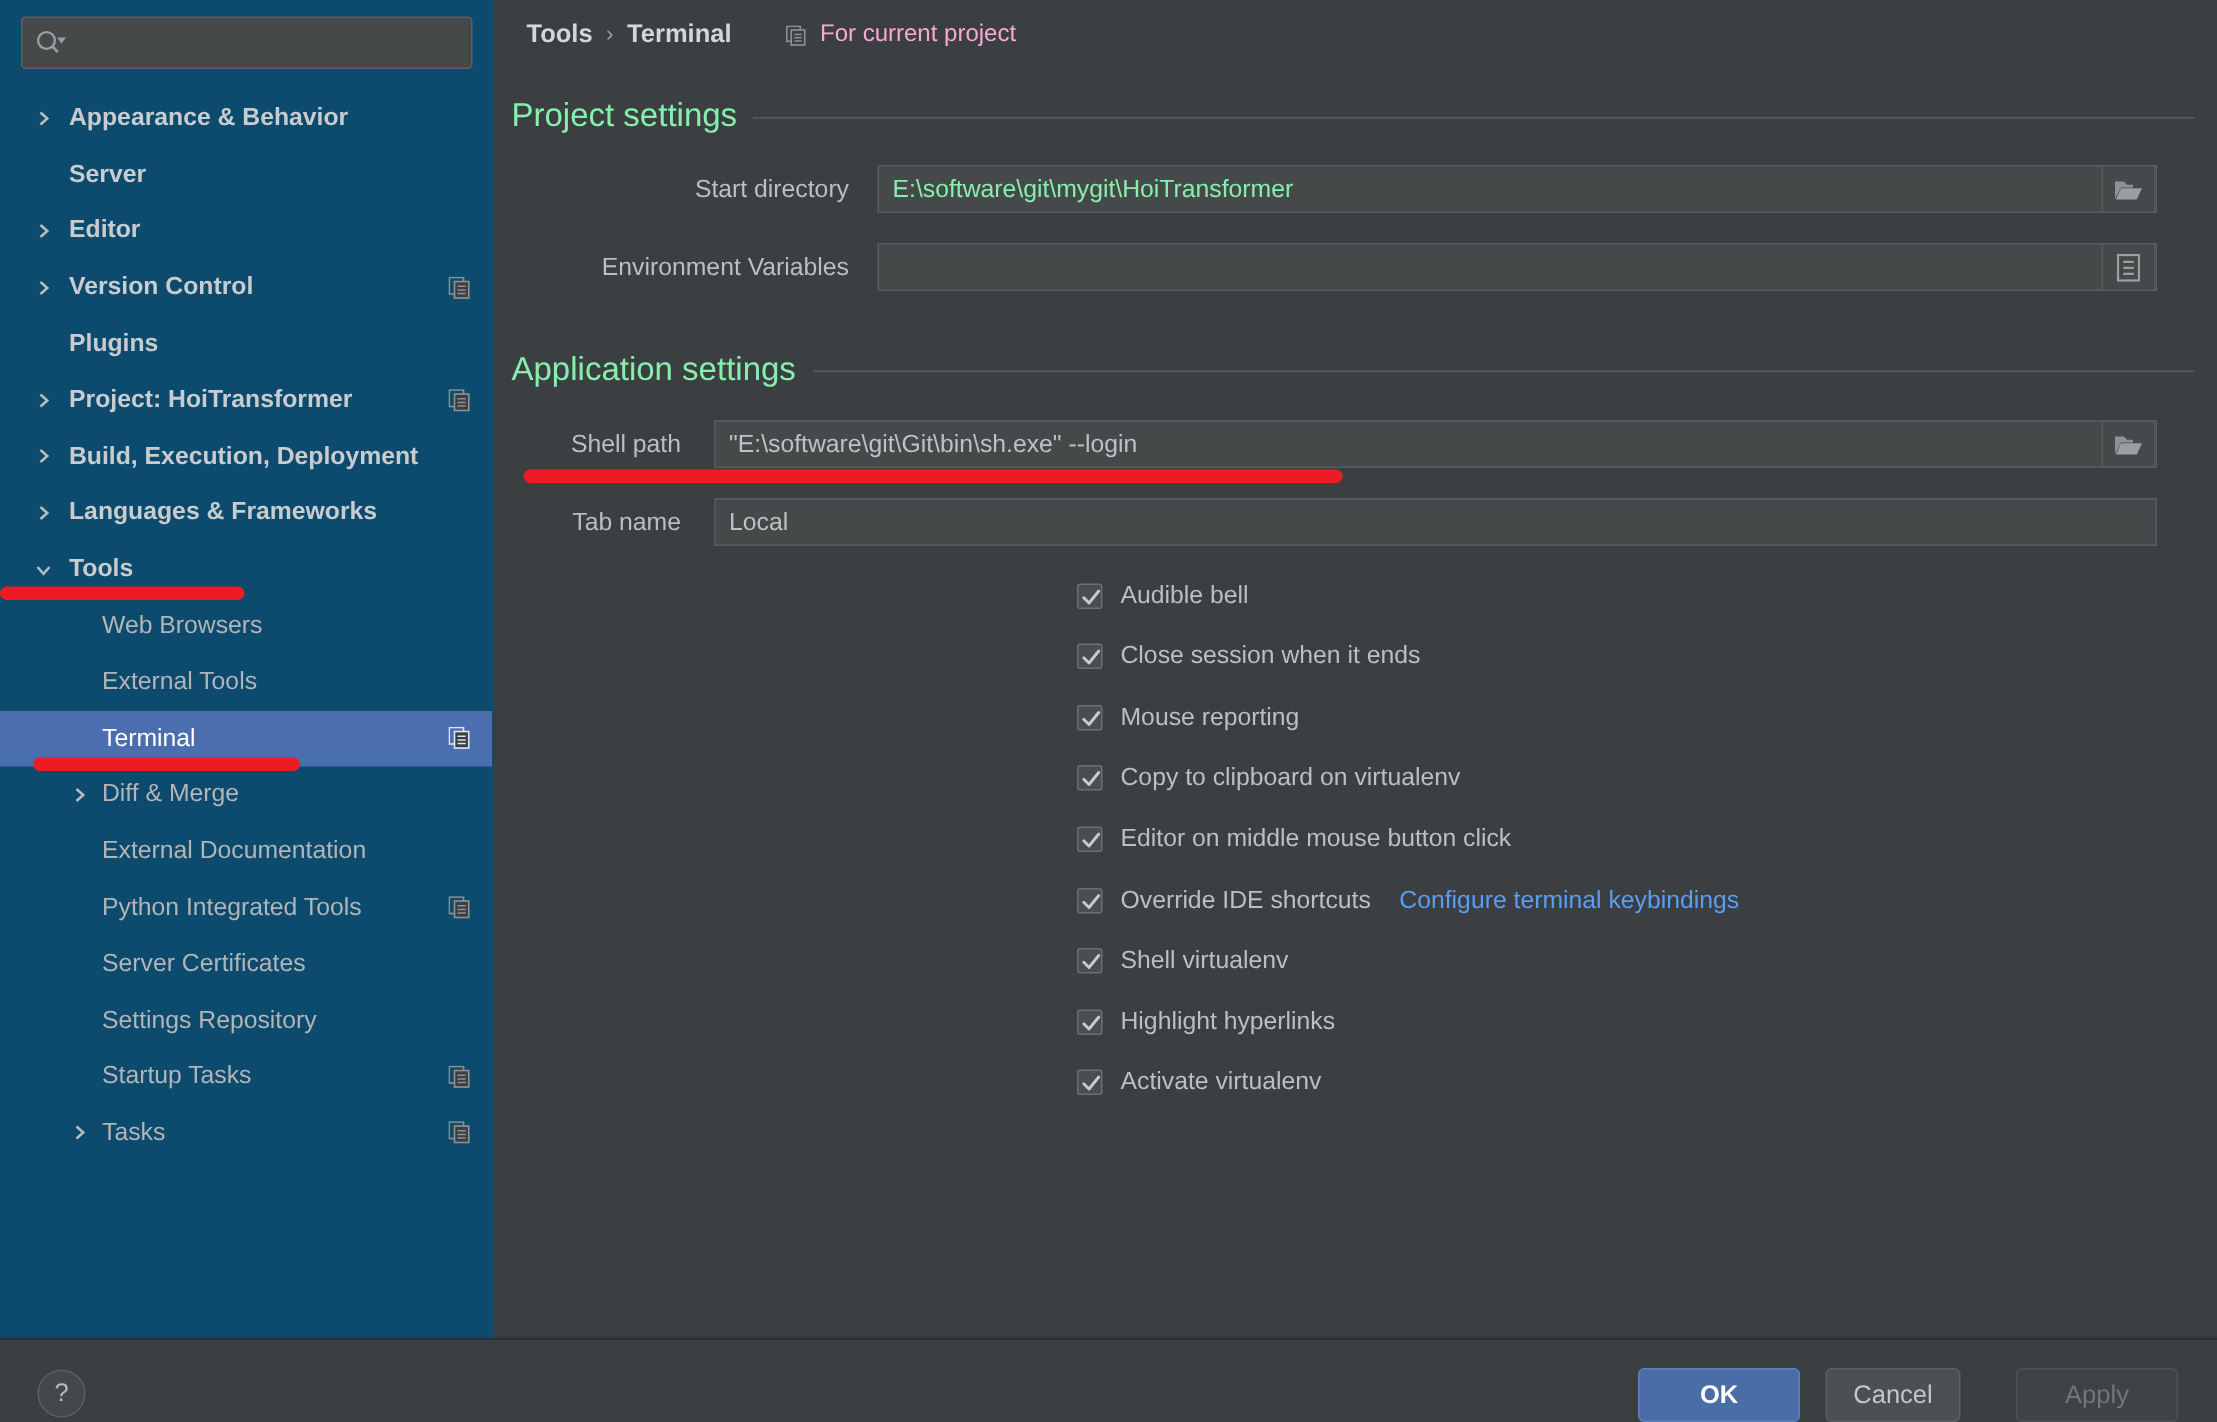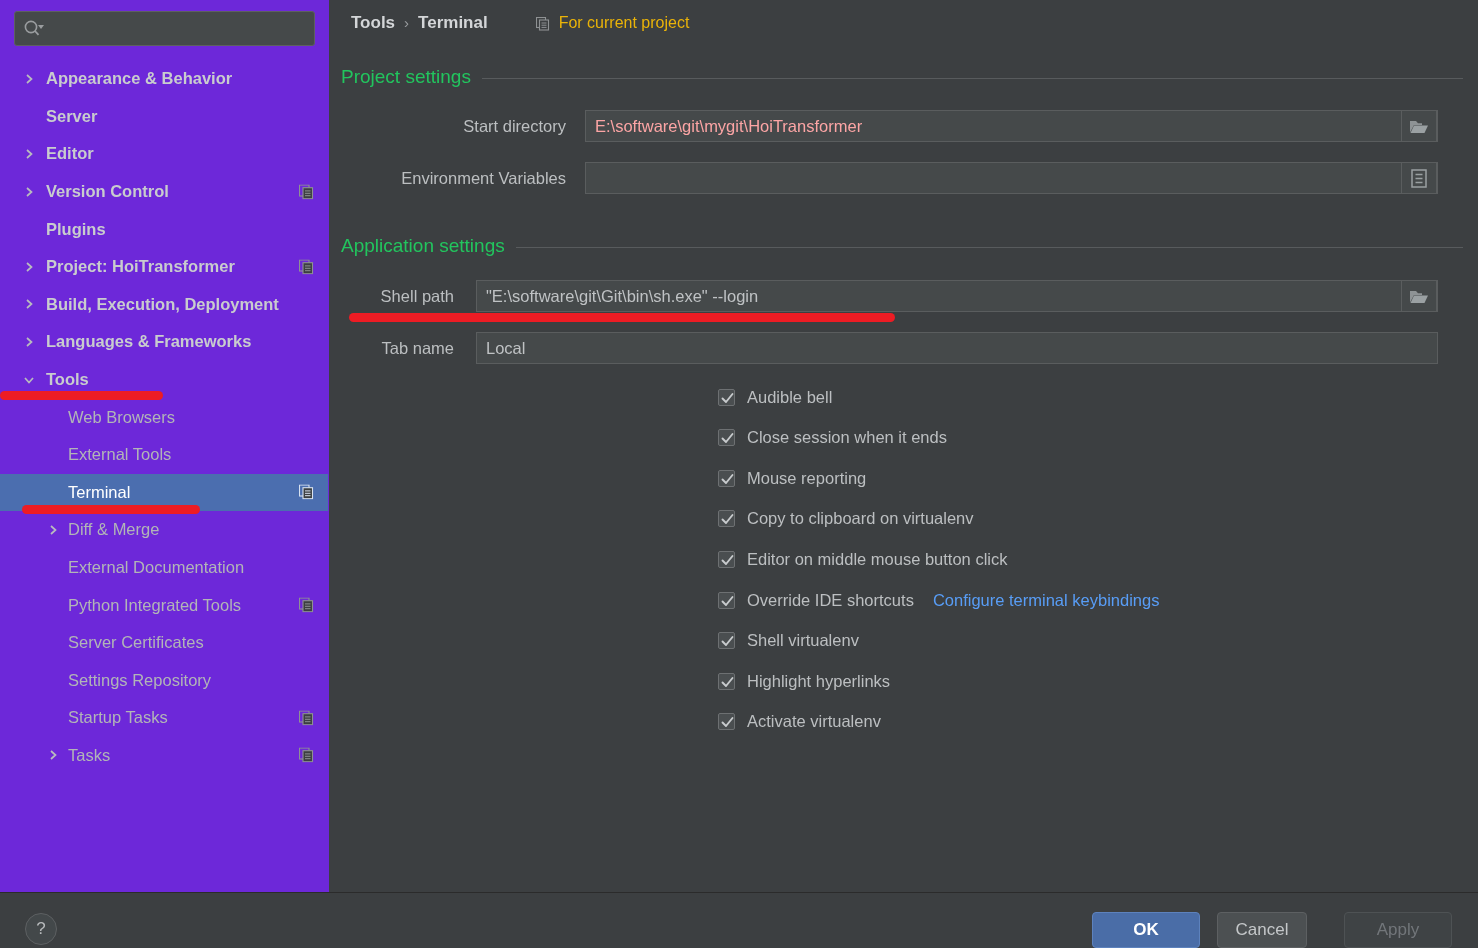--- a/index.html
+++ b/index.html
@@ -19,21 +19,21 @@
     height: 948px;
     background: #3c3f41;
   }
 
   
   #sidebar {
     position: absolute;
     left: 0; top: 0;
     width: 356px;
     height: 892px;
-    background: #6d28d9;
+    background: #0c4a6e;
     border-right: 1px solid #2b2b2b;
     overflow: hidden;
   }
 
   .search-wrap {
     position: absolute;
     left: 14px; top: 11px;
     width: 301px; height: 35px;
     background: #45494a;
     border: 1px solid #5e6060;
@@ -125,44 +125,44 @@
   .crumb-sep {
     font-size: 15px;
     color: #9a9d9f;
     margin: 0 9px;
     position: relative;
     top: -1px;
   }
   .for-project {
     display: flex;
     align-items: center;
-    margin-left: 48px;
+    margin-left: 36px;
     font-size: 16px;
-    color: #eab308;
+    color: #f9a8d4;
   }
   .for-project .copy-icon-inline {
     width: 14px; height: 14px;
     margin-right: 9px;
     position: relative;
     top: 1px;
   }
 
   .section {
     position: absolute;
     left: 12px;
     width: 1122px;
   }
   .section-head {
     display: flex;
     align-items: center;
     height: 22px;
   }
   .section-title {
-    font-size: 19px;
-    color: #22c55e;
+    font-size: 22px;
+    color: #86efac;
     white-space: nowrap;
   }
   .section-rule {
     flex: 1;
     height: 1px;
     background: #585b5d;
     margin-left: 11px;
     margin-top: 2px;
   }
 
@@ -182,21 +182,21 @@
     position: relative;
     height: 32px;
     background: #45494a;
     border: 1px solid #5a5d5e;
     display: flex;
     align-items: center;
   }
   .field-value {
     padding-left: 9px;
     font-size: 16.5px;
-    color: #fca5a5;
+    color: #86efac;
     white-space: nowrap;
     overflow: hidden;
     background: transparent;
     border: none;
     outline: none;
     width: 100%;
     height: 100%;
     font-family: "Liberation Sans", sans-serif;
   }
   .field-value.plain { color: #bfc2c4; }

